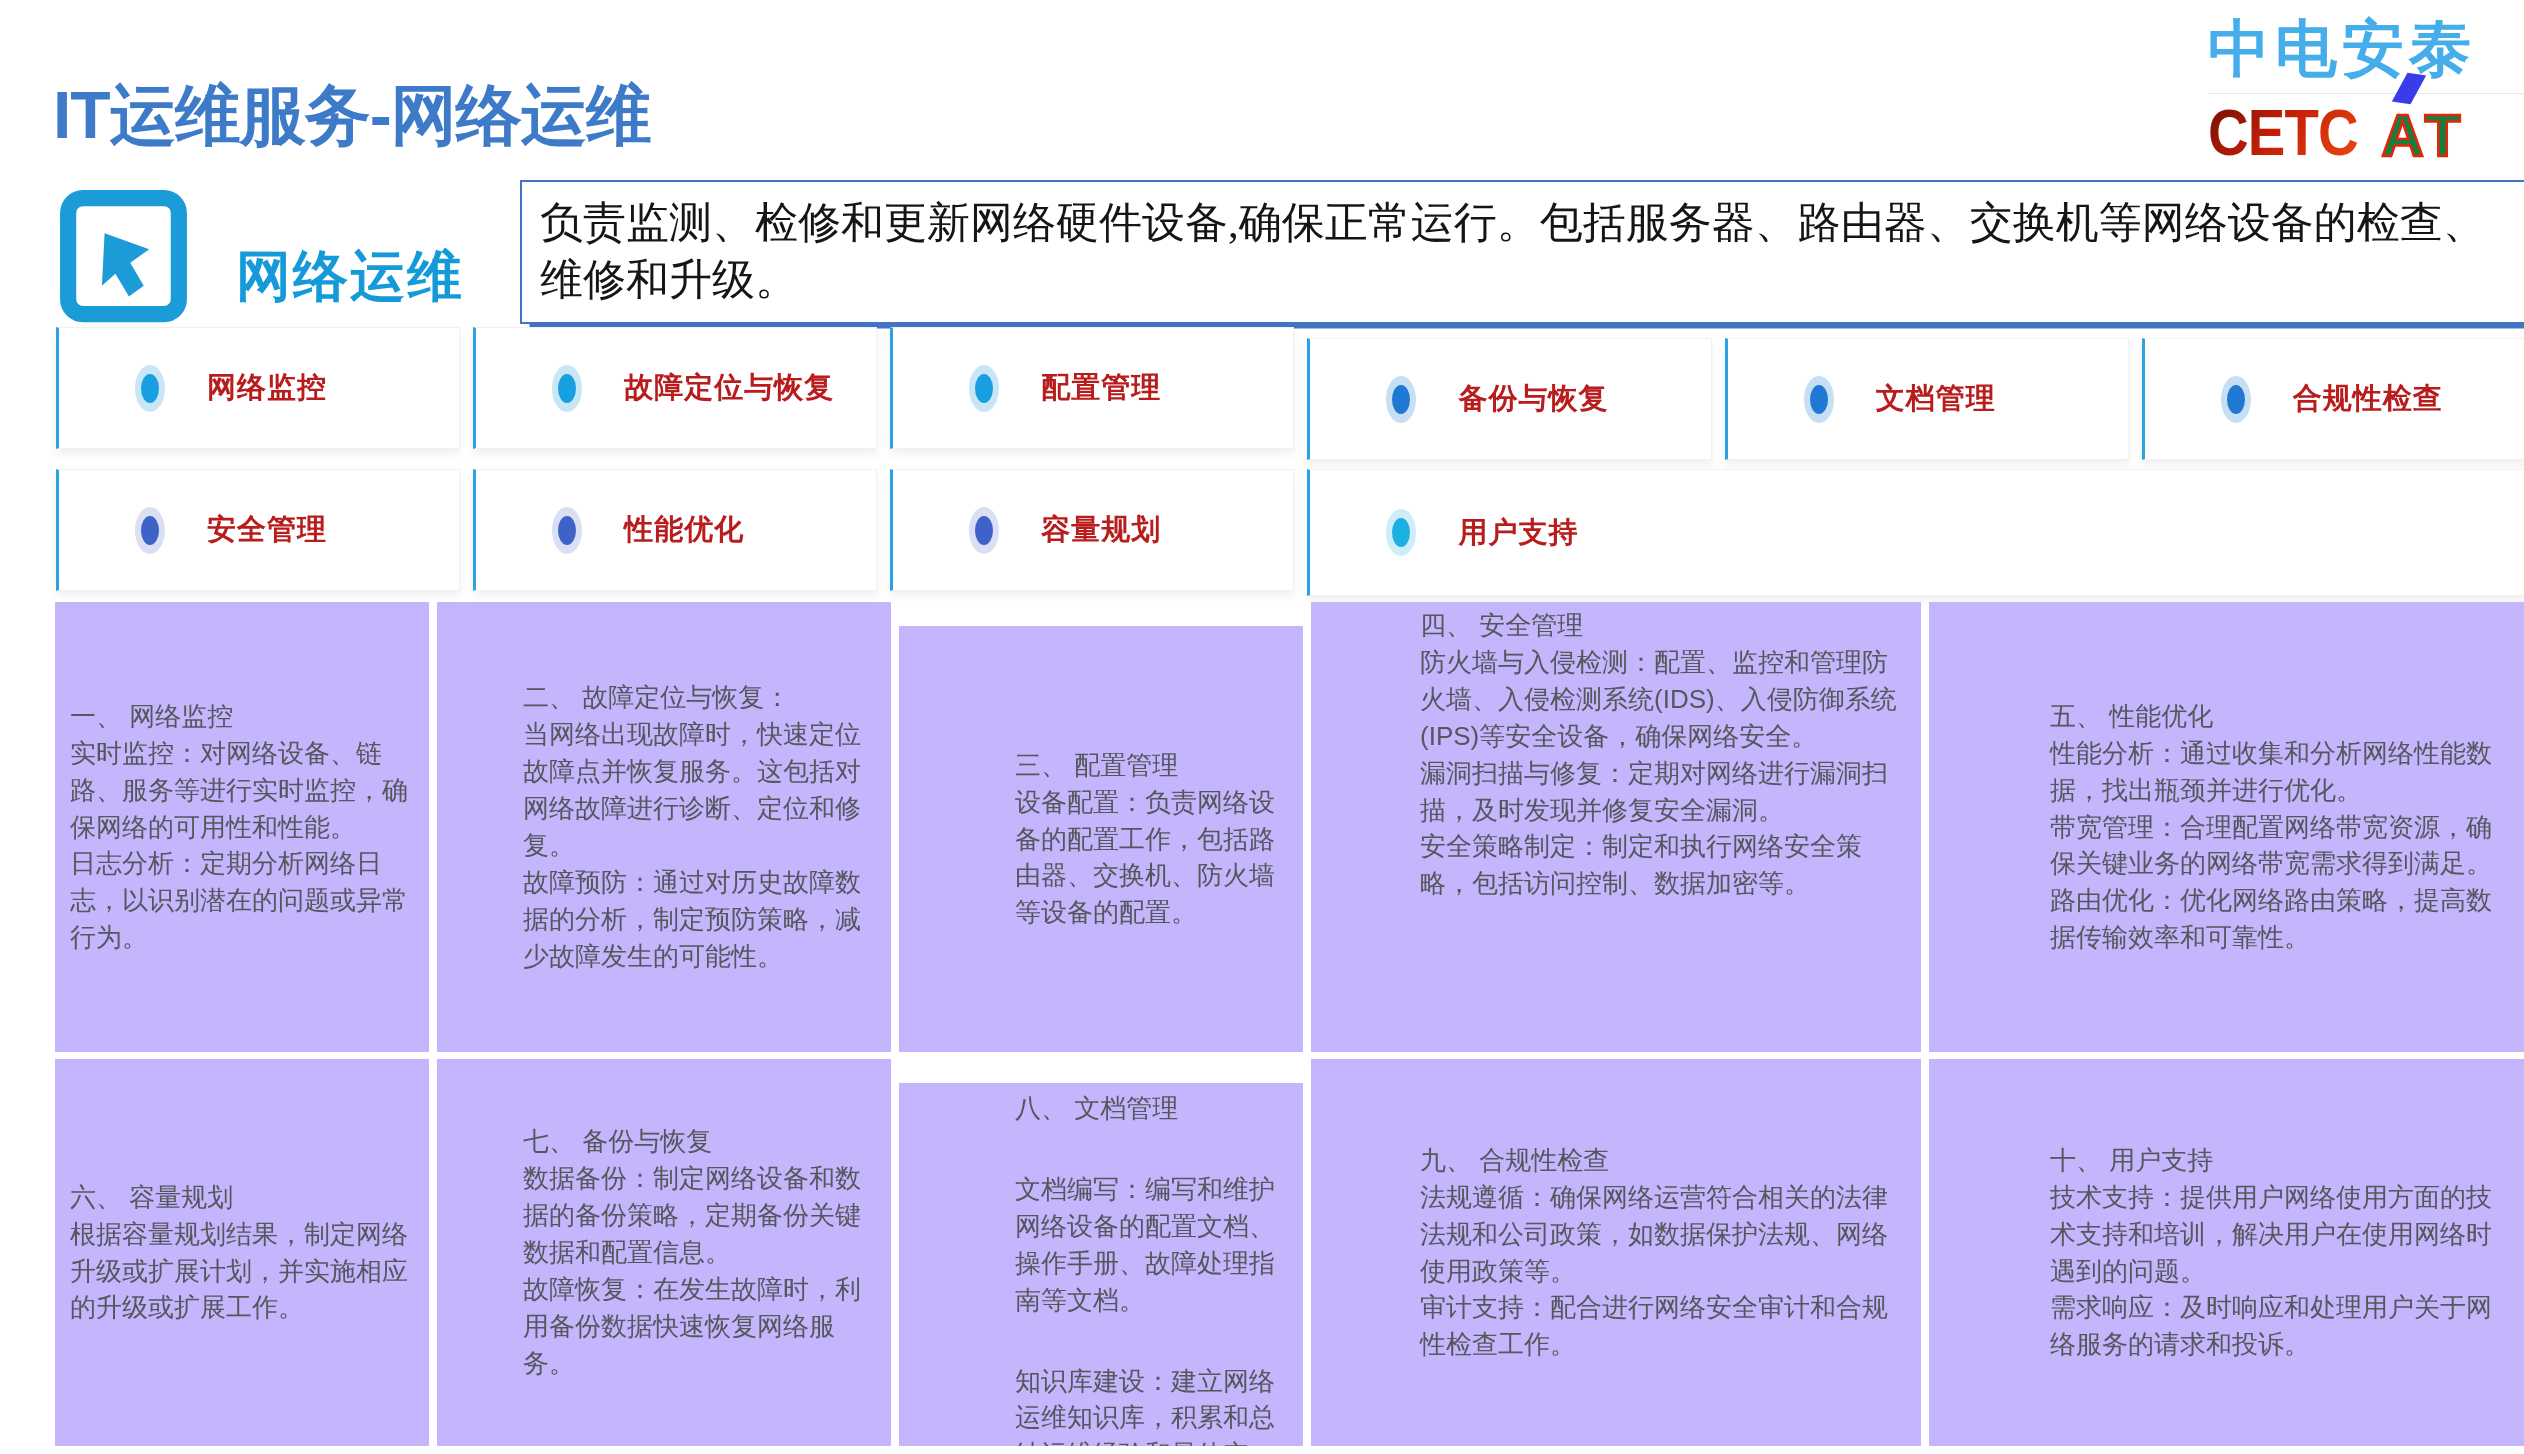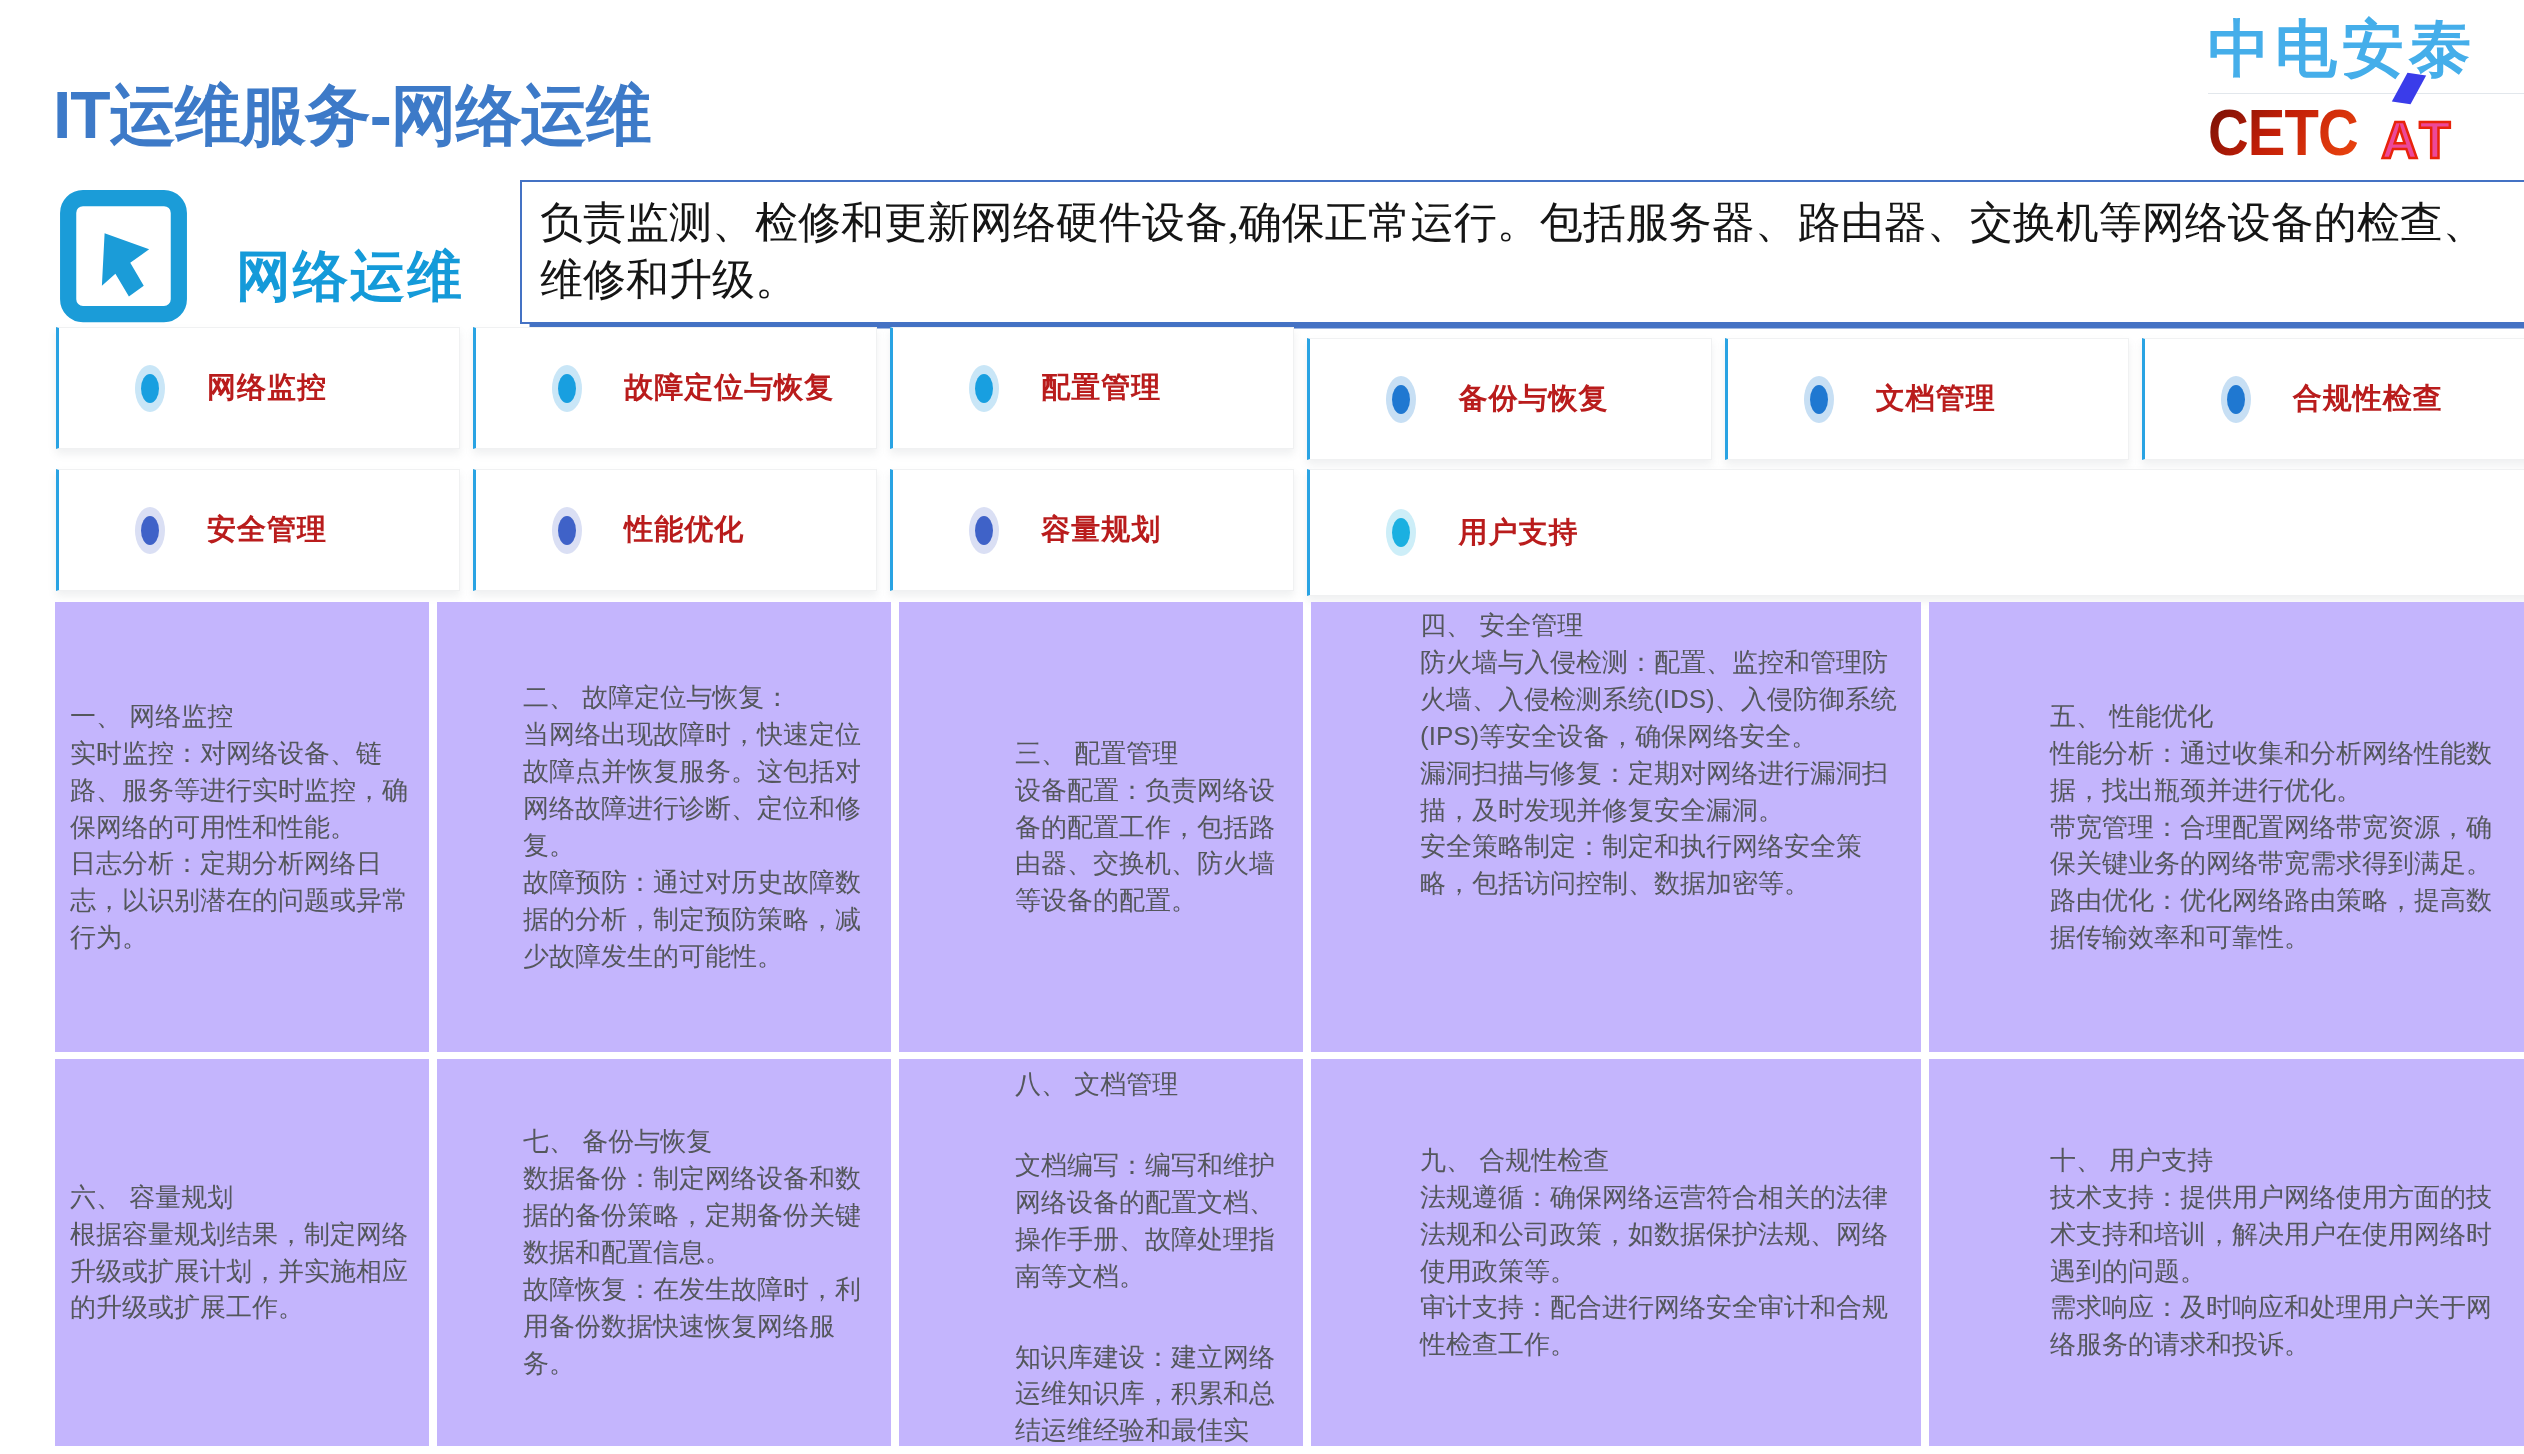--- a/index.html
+++ b/index.html
@@ -12,21 +12,21 @@
                 color:#3D7AC8; letter-spacing:-1px; }
 
   .logo { position:absolute; top:9px; right:24px; width:353px; text-align:left; }
   .logo-cn { font-size:62px; font-weight:800; color:#45AEEA; letter-spacing:5px;
              line-height:1.3; border-bottom:1.5px solid #E2E7EC; padding-bottom:3px; }
   .logo-en { position:relative; display:flex; align-items:flex-end; margin-top:2px; }
   .logo-cetc { font-size:64px; font-weight:900; letter-spacing:-1px; transform:scaleX(.88);
                transform-origin:left bottom;
                background:linear-gradient(135deg,#6E0F06 0%,#C21E07 45%,#F04A10 100%);
                -webkit-background-clip:text; background-clip:text; color:transparent; }
-  .logo-antai { font-size:51px; font-weight:900; letter-spacing:5px; color:#ec4899;
+  .logo-antai { font-size:59px; font-weight:900; letter-spacing:5px; color:#15803d;
                 -webkit-text-stroke:2.5px #E8230B; margin-left:3px; }
   .logo-diamond { position:absolute; left:191px; top:-22px; width:20px; height:29px;
                   background:#3A3CEA; transform:skewX(-22deg) rotate(8deg); }
 
   
   .badge { position:absolute; left:56px; top:188px; display:flex; align-items:center; gap:45px; }
   .badge-label { font-size:55px; font-weight:800; color:#149AD9; letter-spacing:2px; }
 
   
   .desc-box { position:absolute; left:520px; top:180px; width:2012px; min-height:140px;
@@ -53,21 +53,21 @@
 
   
   .content-grid { position:absolute; left:55px; top:602px; display:grid;
                   grid-template-columns:374px 454px 404px 610px 596px;
                   grid-auto-rows:450px 387px; row-gap:7px; column-gap:8px; }
   .cell { background:#c4b5fd; color:#54575C; font-size:26px; line-height:1.42;
           display:flex; flex-direction:column; justify-content:center; overflow:hidden; }
   .cell p, .cell .blk-h { margin:0; }
   .cell:nth-child(1), .cell:nth-child(6)  { padding-left:15px;  padding-right:9px; }
   .cell:nth-child(2), .cell:nth-child(7)  { padding-left:86px; padding-right:20px; }
-  .cell:nth-child(3), .cell:nth-child(8)  { padding-left:116px; padding-right:5px; }
+  .cell:nth-child(3), .cell:nth-child(8)  { padding-left:116px; padding-right:5px;margin-top:24px; }
   .cell:nth-child(4), .cell:nth-child(9)  { padding-left:109px; padding-right:10px; }
   .cell:nth-child(5), .cell:nth-child(10) { padding-left:121px; padding-right:28px; }
   .cell:nth-child(4) { justify-content:flex-start; padding-top:5px; }
   .cell:nth-child(8) { justify-content:flex-start; padding-top:7px;gap:44px; }
 </style>
 </head>
 <body>
 
 <div class="slide">
 

